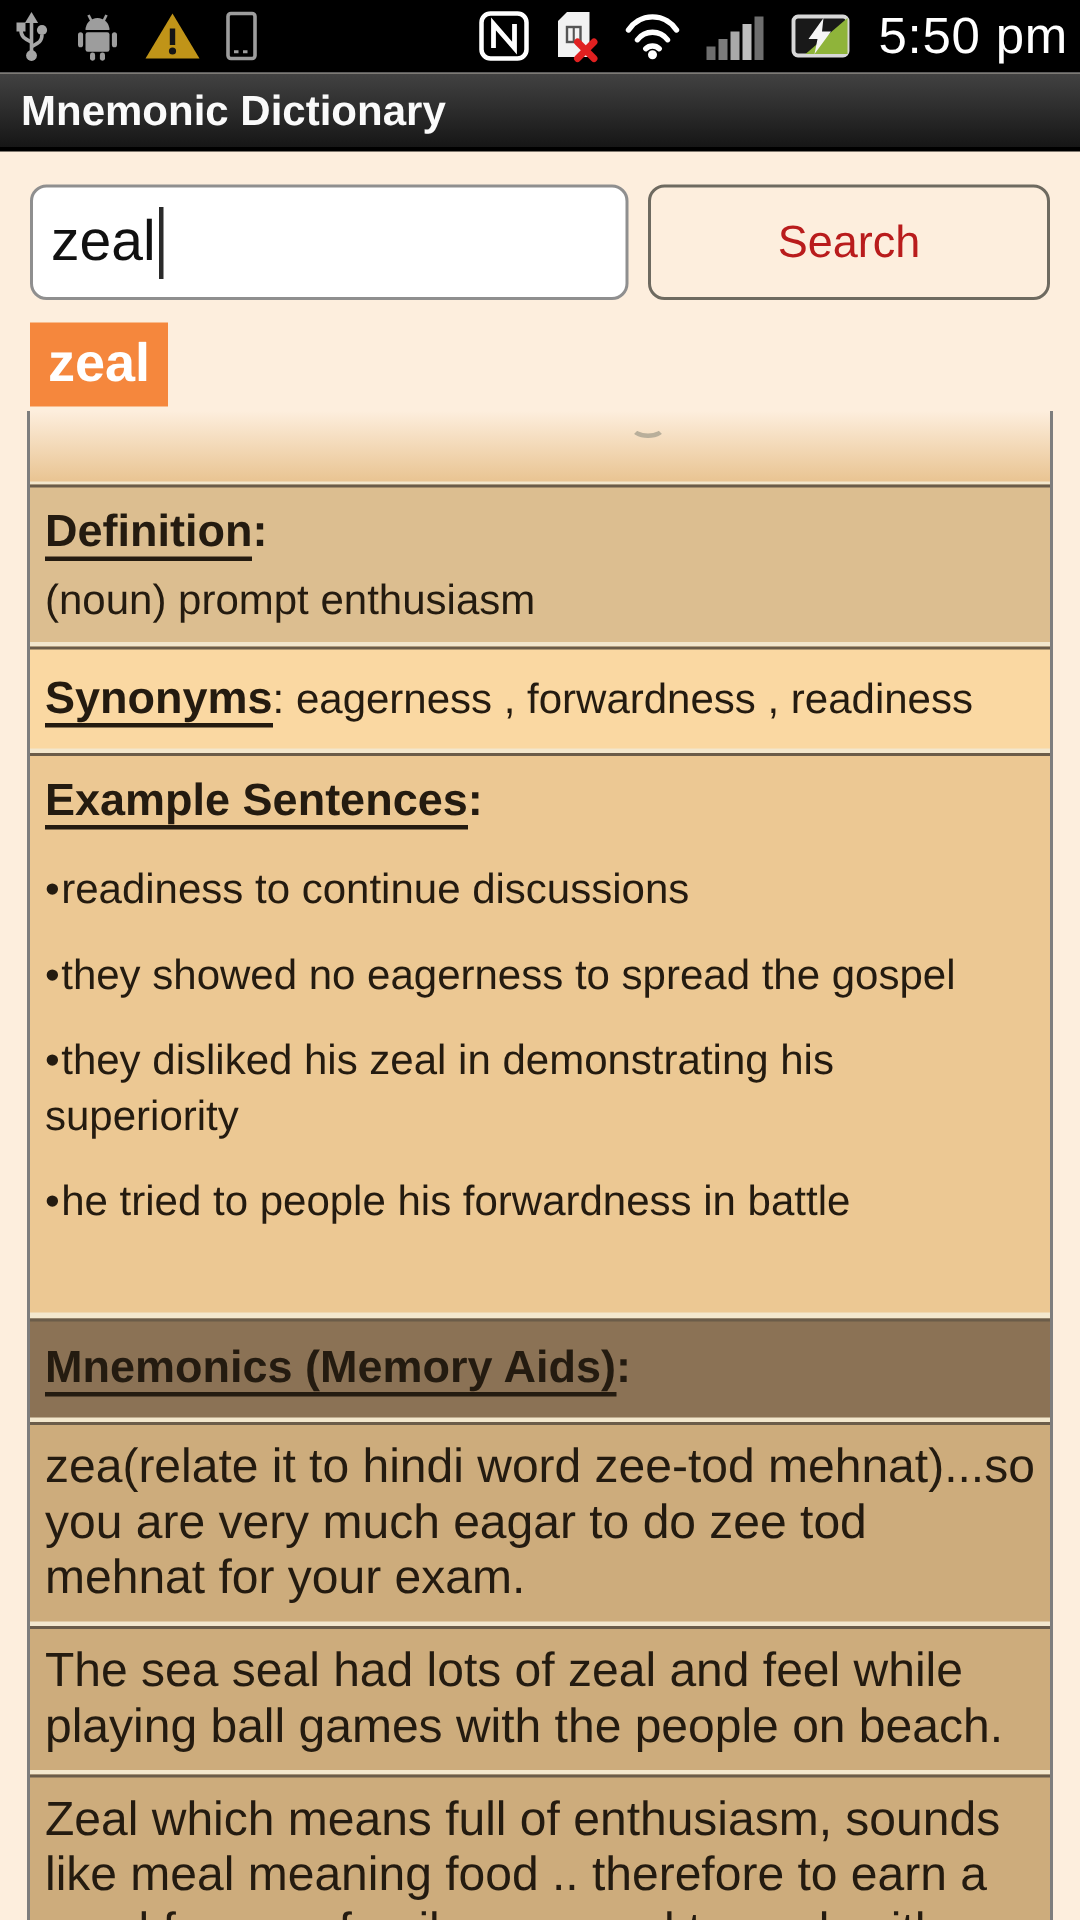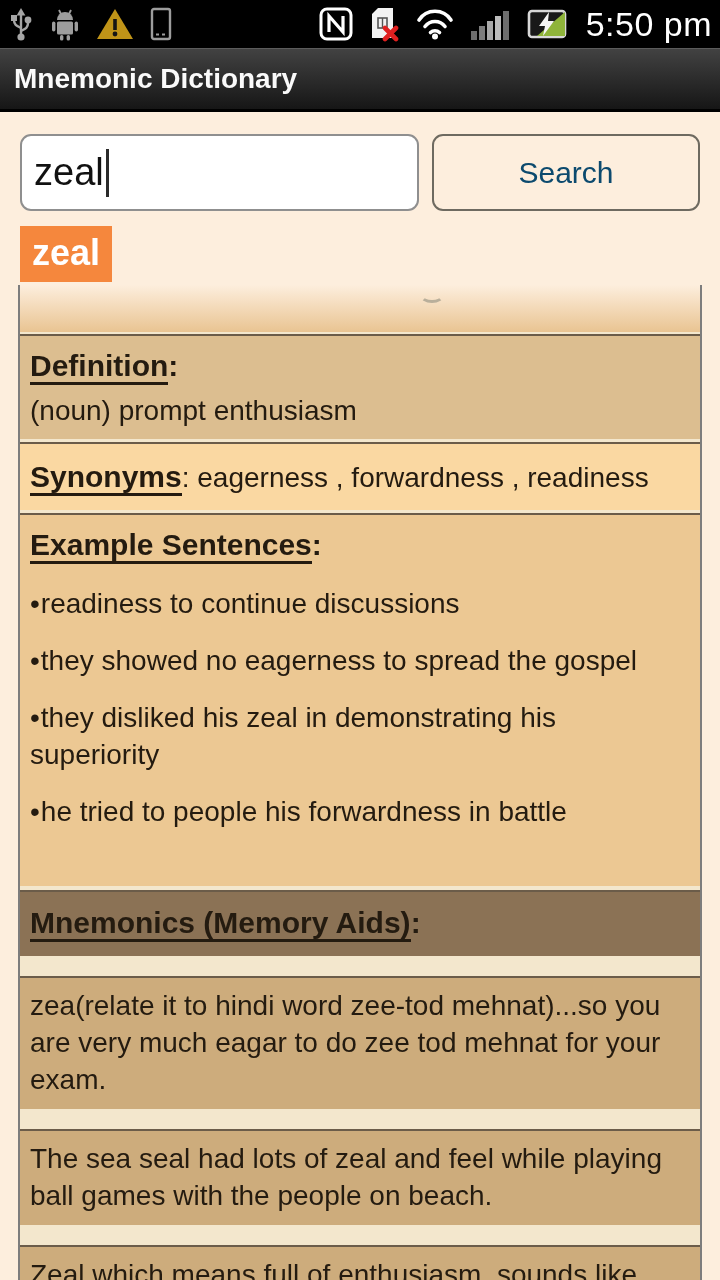--- a/index.html
+++ b/index.html
@@ -7,45 +7,45 @@
   body { font-family:"Liberation Sans", sans-serif; }
   .screen { width:720px; height:1280px; background:#fdeedd; overflow:hidden; }
 
   
   .status-bar { height:48px; background:#000; display:flex; justify-content:space-between; align-items:center; padding:0 8px; }
   .sb-group { display:flex; align-items:center; gap:15px; }
   .sb-icon { display:inline-flex; align-items:center; }
   .sb-time { color:#fff; font-size:34px; margin-left:4px; letter-spacing:0.5px; }
 
   
-  .title-bar { height:64px; background:linear-gradient(#424242,#161616); border-top:1px solid #5c5c5c; border-bottom:3px solid #000; display:flex; align-items:center; padding-left:14px; }
+  .title-bar { height:53px; background:linear-gradient(#424242,#161616); border-top:1px solid #5c5c5c; border-bottom:3px solid #000; display:flex; align-items:center; padding-left:14px; }
   .title-bar .app-title { color:#fafafa; font-size:28px; font-weight:bold; }
 
   
   .search-row { display:flex; gap:13px; padding:22px 20px 0 20px; }
   .input-wrap { position:relative; width:399px; }
   .search-input { width:100%; height:77px; background:#fff; border:2px solid #8f8f8f; border-radius:11px; font-family:inherit; font-size:38px; color:#111; padding:0 12px; outline:none; }
   .caret { position:absolute; left:86px; top:15px; width:3px; height:48px; background:#2a2a2a; }
-  .search-btn { flex:1; height:77px; background:#fdeedd; border:2px solid #6e6a60; border-radius:11px; font-family:inherit; font-size:30px; color:#0c4a6e; }
+  .search-btn { flex:1; height:77px; background:#fdeedd; border:2px solid #6e6a60; border-radius:11px; font-family:inherit; font-size:30px; color:#b91c1c; }
 
   
   .word-chip { display:inline-block; margin:15px 0 0 20px; background:#f5873d; color:#fff; font-weight:bold; font-size:36px; line-height:36px; padding:9px 12px 11px 12px; }
 
   
   .card { margin:3px 18px 0 18px; background:#f3e7cd; border-left:2px solid #7d7d7d; border-right:2px solid #7d7d7d; }
   .card-header { height:47px; background:linear-gradient(#fdeedd,#e9c492); position:relative; }
   .swirl { position:absolute; left:400px; top:3px; width:24px; height:15px; border:3px solid transparent; border-bottom-color:#b9af9b; border-radius:50%; }
 
   .sec { border-top:2px solid #6b5c49; padding:10px 10px; color:#241b10; }
   .sec-def { background:#dcbe90; margin-top:2px; padding-bottom:12px; }
   .sec-syn { background:#fad8a2; margin-top:3px; }
   .sec-syn { padding-top:13px; padding-bottom:13px; }
   .sec-ex  { background:#ecc893; margin-top:3px; padding-bottom:56px; }
   .sec-mnh { background:#8b7255; margin-top:4px; padding-top:11px; padding-bottom:13px; }
-  .mrow { background:#cdac7c; border-top:2px solid #6b5c49; margin-top:20px; padding:9px 10px 11px 10px; font-size:28px; line-height:37px; color:#241b10; }
+  .mrow { background:#cdac7c; border-top:2px solid #6b5c49; margin-top:3px; padding:9px 10px 11px 10px; font-size:32px; line-height:37px; color:#241b10; }
 
   .hd { font-size:30px; font-weight:bold; color:#241b10; border-bottom:3px solid #241b10; line-height:40px; }
   .hd-colon { font-size:30px; font-weight:bold; color:#241b10; }
   .def-text { font-size:28px; margin-top:9px; }
   .syn-text { font-size:28px; }
   .bullets { margin-top:9px; }
   .bullet-line { font-size:28px; line-height:37px;margin-top:20px; }
   .bullet-glyph { margin-right:1px; }
 </style>
 </head>

